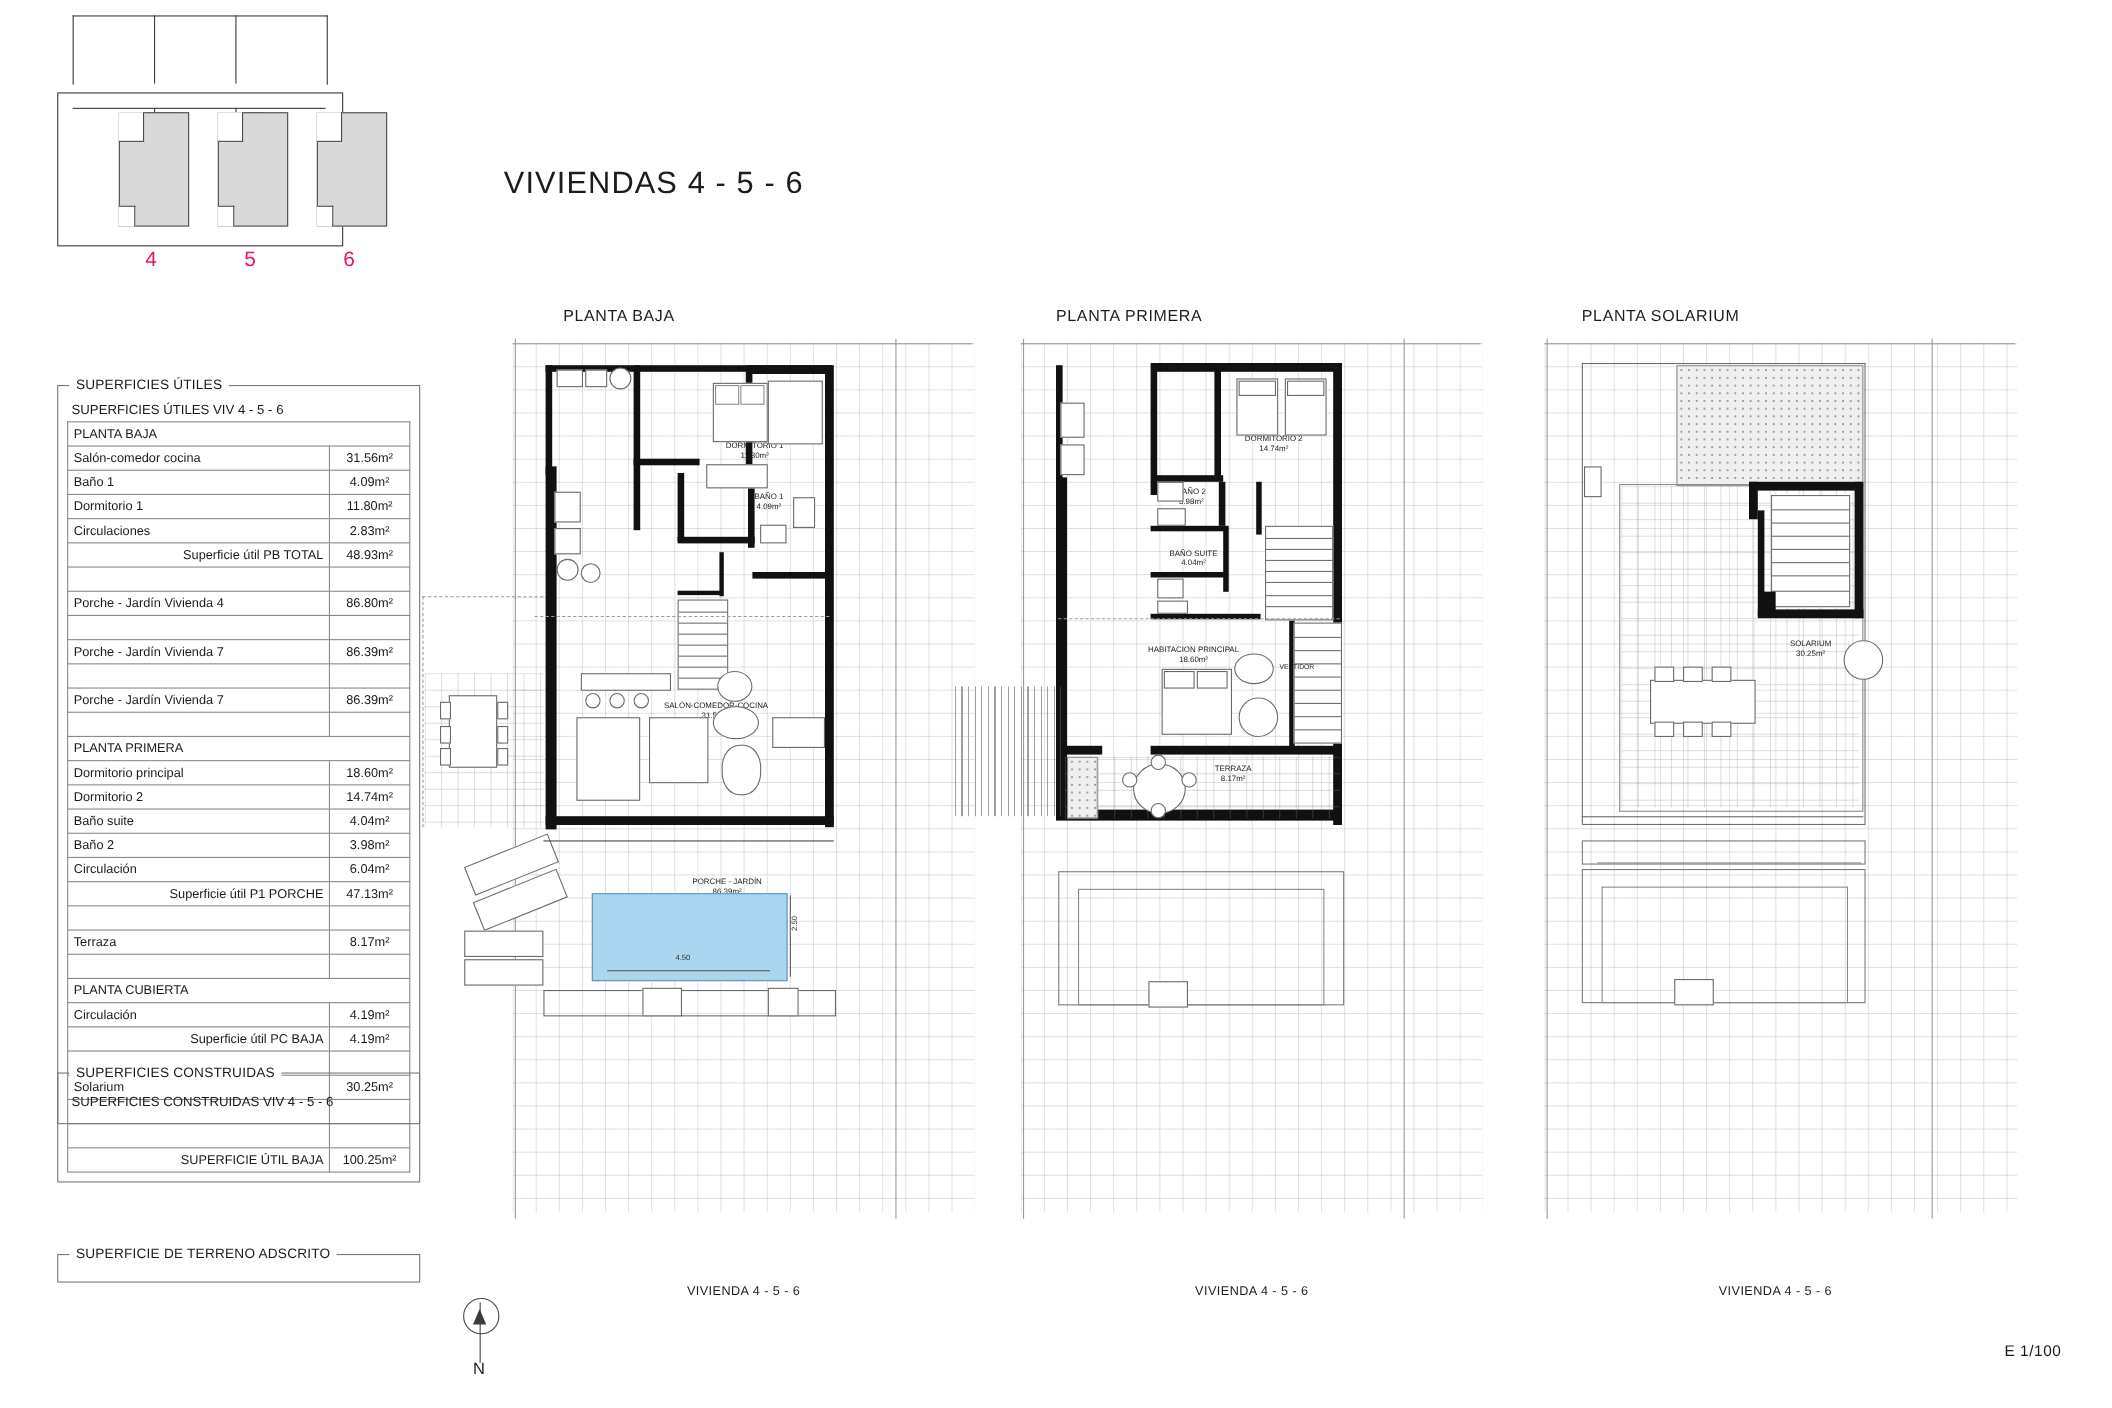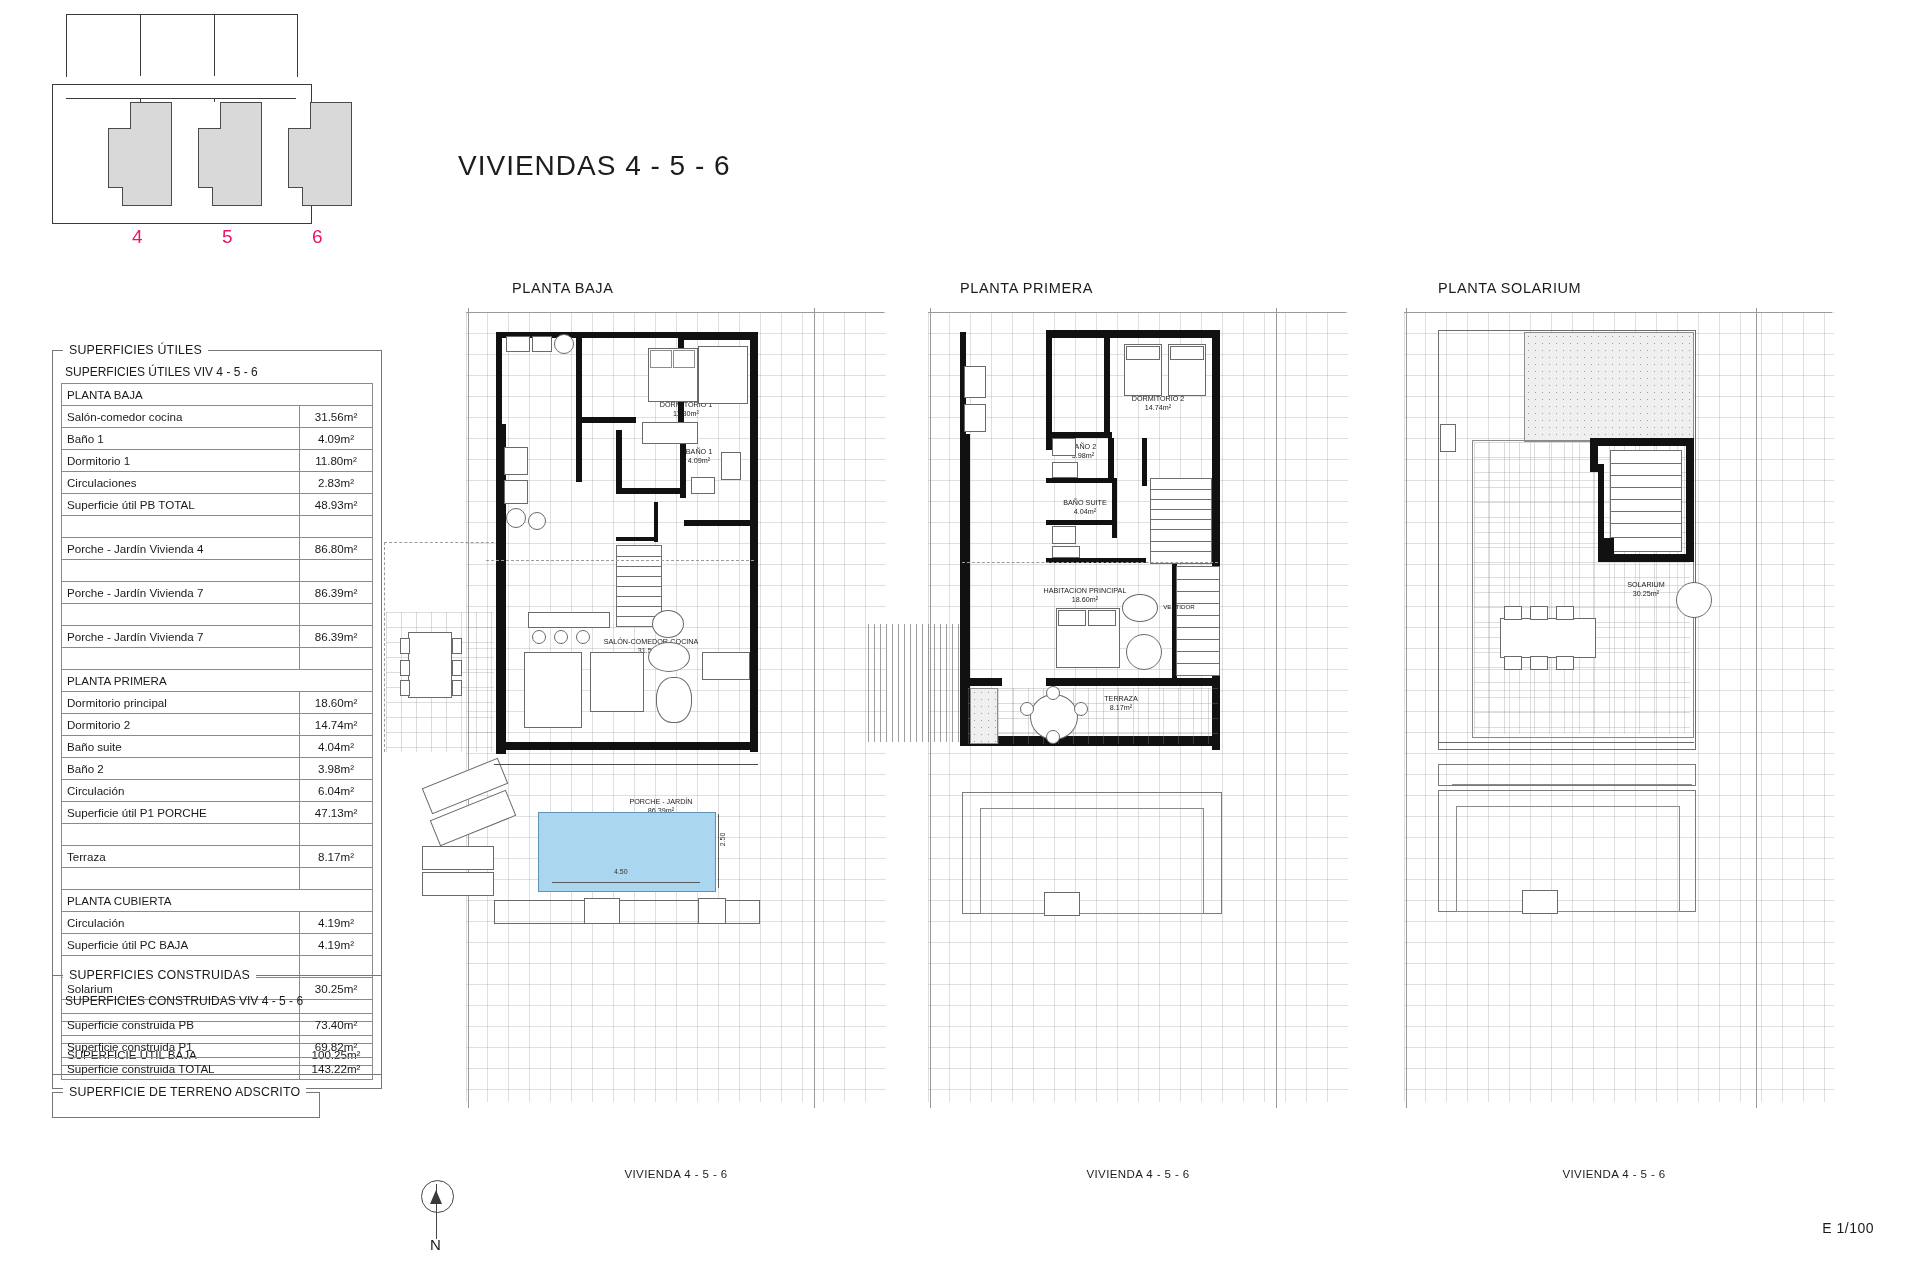--- a/index.html
+++ b/index.html
@@ -34,21 +34,21 @@
   .plan-footer { position:absolute; font-size:11.5px; letter-spacing:.4px; color:#1c1c1c; text-align:center; }
   .scale-note { position:absolute; right:46px; bottom:44px; font-size:14px; letter-spacing:.5px; }
 
   
   .tbl-wrap { position:absolute; font-size:11.6px; }
   .tbl-legend { position:absolute; top:-8px; left:10px; background:#fff; padding:0 6px; font-size:12.4px; letter-spacing:.2px; }
   .tbl-frame { border:1px solid #777; position:relative; }
   table.t { border-collapse:collapse; width:100%; }
   table.t td { border:1px solid #8a8a8a; padding:2px 5px; height:17px; line-height:14px; white-space:nowrap; }
   table.t td.num { width:62px; text-align:center; }
-  .sumrow td { text-align:left; }
+  .sumrow td { text-align:right; }
   .gap td { border-left:none; border-right:none; border-top:none; border-bottom:none; height:7px; }
 
   
   .plan { position:absolute; }
   .grid-bg {
     position:absolute; inset:0;
     background-image:
       linear-gradient(to right, rgba(150,150,150,.30) 1px, transparent 1px),
       linear-gradient(to bottom, rgba(150,150,150,.30) 1px, transparent 1px);
     background-size:21px 21px;
@@ -257,40 +257,24 @@
       </tbody>
         </table>
     </div>
   </div>
 
   <div class="tbl-wrap" style="left:52px; top:975px; width:330px;">
     <div class="tbl-frame" style="padding:10px 8px 8px;">
       <div class="tbl-legend">SUPERFICIES CONSTRUIDAS</div>
       <div style="height:8px"></div>
       <div style="padding:0 4px 5px 4px; font-size:12px;">SUPERFICIES CONSTRUIDAS VIV 4 - 5 - 6</div>
-      <table class="t">
-        <tbody>
-            <tr>
-              <td>Superficie construida PB</td>
-              <td class="num">73.40m²</td>
-            </tr>
-        <tr>
-              <td>Superficie construida P1</td>
-              <td class="num">69.82m²</td>
-            </tr>
-        <tr class="sumrow">
-              <td>Superficie construida TOTAL</td>
-              <td class="num">143.22m²</td>
-            </tr>
-      </tbody>
-        </table>
-    </div>
-  </div>
-
-  <div class="tbl-wrap" style="left:52px; top:1092px; width:268px;text-decoration:underline;">
+    </div>
+  </div>
+
+  <div class="tbl-wrap" style="left:52px; top:1140px; width:330px;text-decoration:underline;">
     <div class="tbl-frame" style="padding:11px 8px 8px;">
       <div class="tbl-legend">SUPERFICIE DE TERRENO ADSCRITO</div>
       <div style="height:5px"></div>
     </div>
   </div>
 
   <div id="compass">
     <div class="c"></div>
     <div class="needle"></div>
     <div class="tip"></div>

